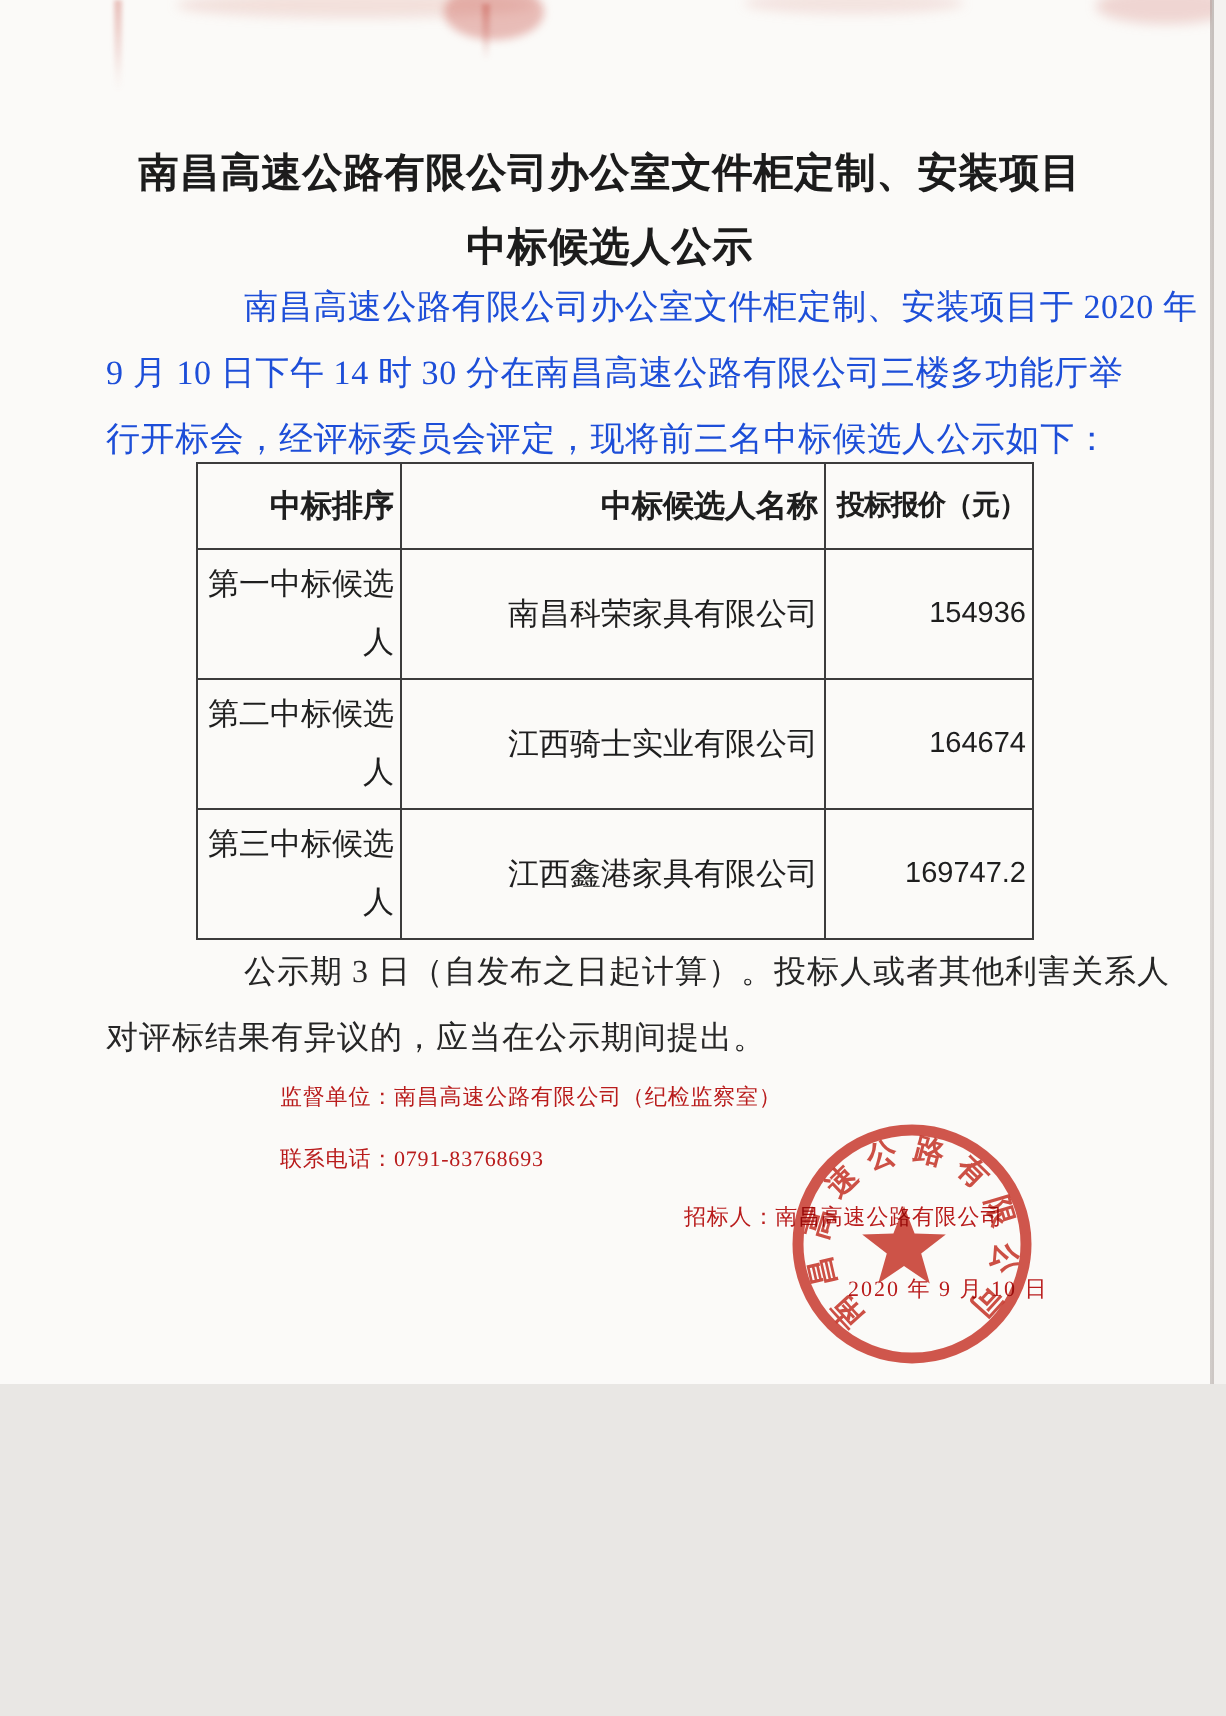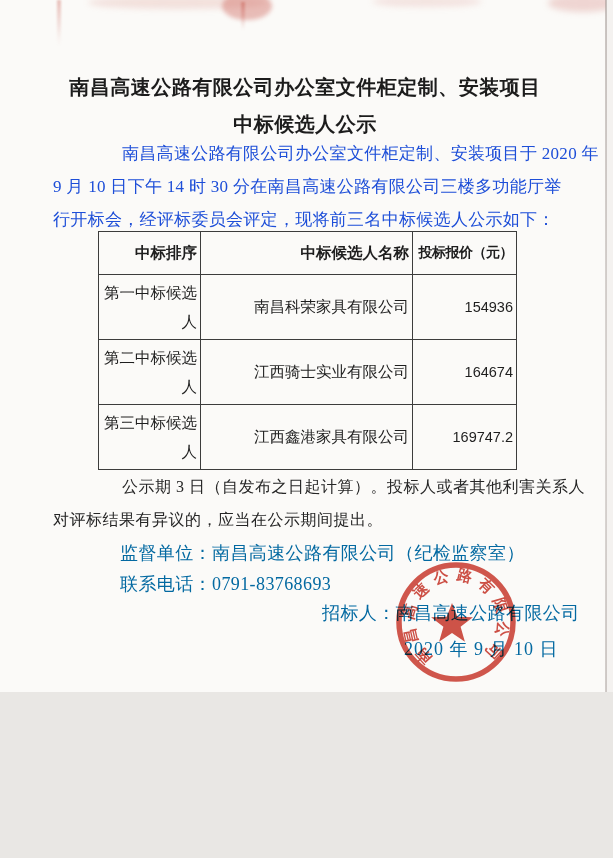--- a/index.html
+++ b/index.html
@@ -44,21 +44,21 @@
   }
   .intro { position: absolute; left: 53px; top: 142px; width: 508px;
     font-size: 17px; color: #1d4ed8; letter-spacing: 0.3px; }
   .intro .line { height: 33px; line-height: 24px; white-space: nowrap; }
   .indent { text-indent: 69px; }
 
   .notice { position: absolute; left: 53px; top: 475px; width: 508px;
     font-size: 16px; color: #262626; letter-spacing: 0.5px; }
   .notice .line { height: 33px; line-height: 24px; white-space: nowrap; }
 
-  .footer-line { position: absolute; font-size: 18px; color: #0369a1; letter-spacing: 0.4px; white-space: nowrap; }
+  .footer-line { position: absolute; font-size: 11px; color: #b91c1c; letter-spacing: 0.4px; white-space: nowrap; margin-left: 20px; }
   .supervisor { left: 120px; top: 541px; }
   .phone      { left: 120px; top: 572px; }
   .bidder     { left: 322px; top: 601px; text-align: right; }
   .issue-date { left: 404px; top: 637px; letter-spacing: 1px; }
 
   
   .bid-table {
     position: absolute; left: 98px; top: 231px;
     border-collapse: collapse;
     table-layout: fixed;

